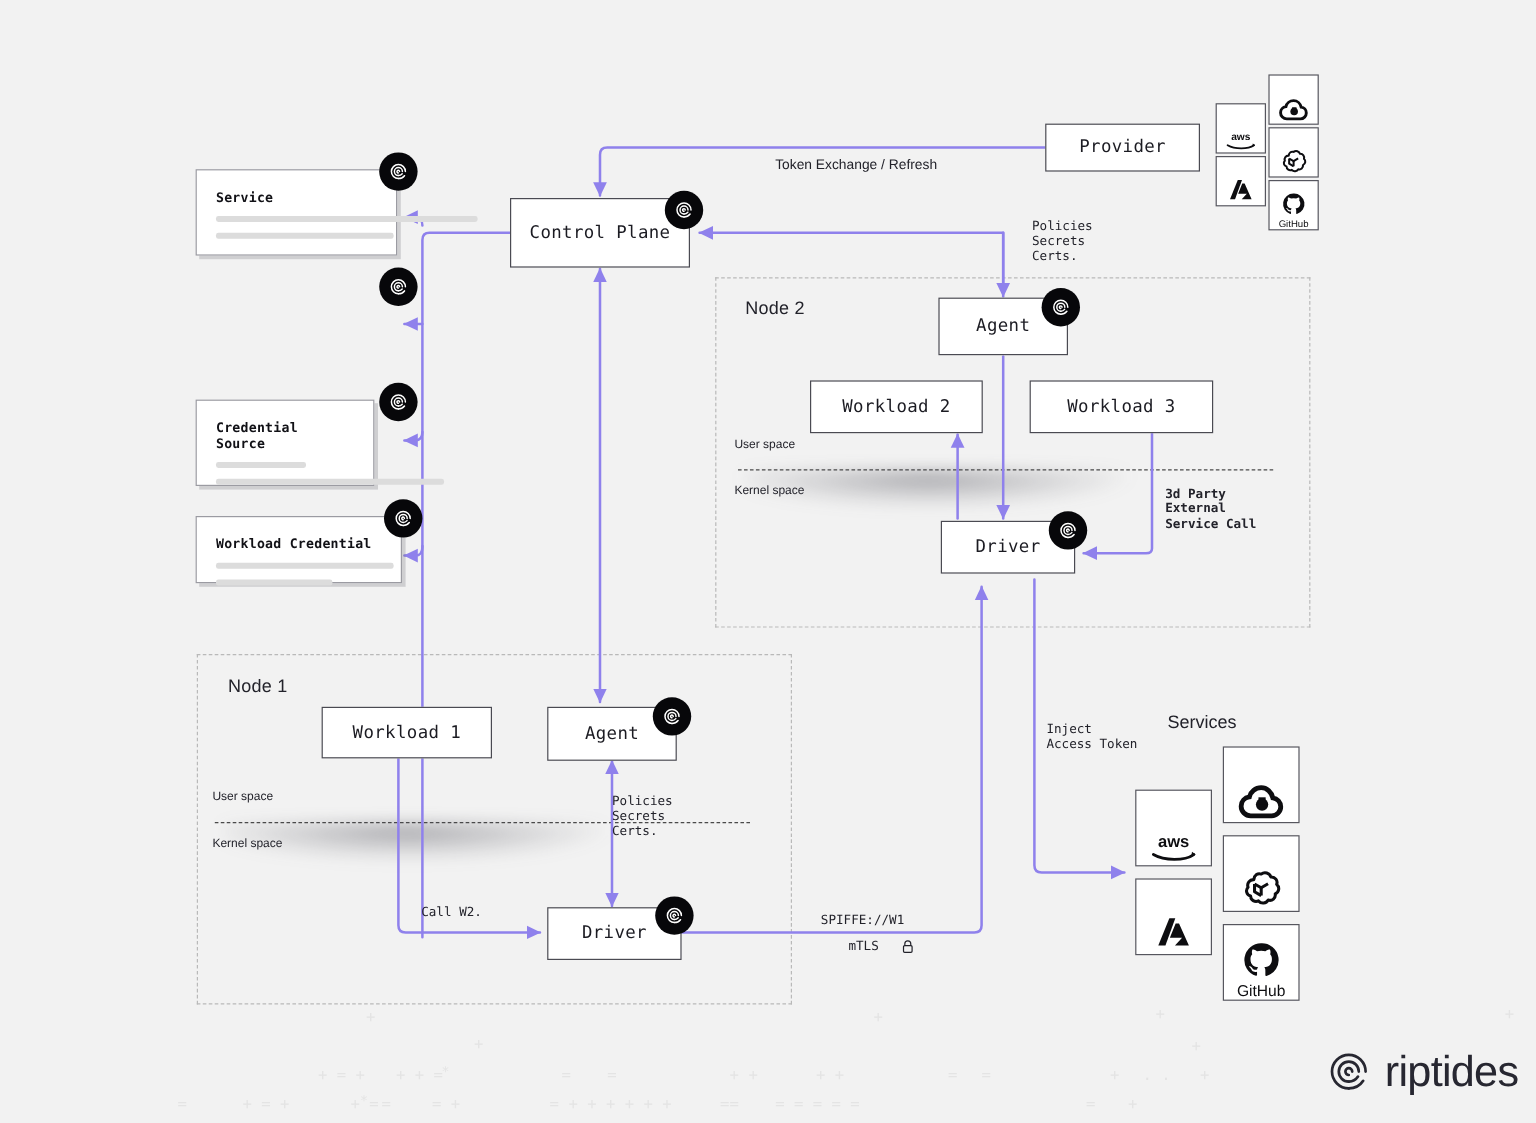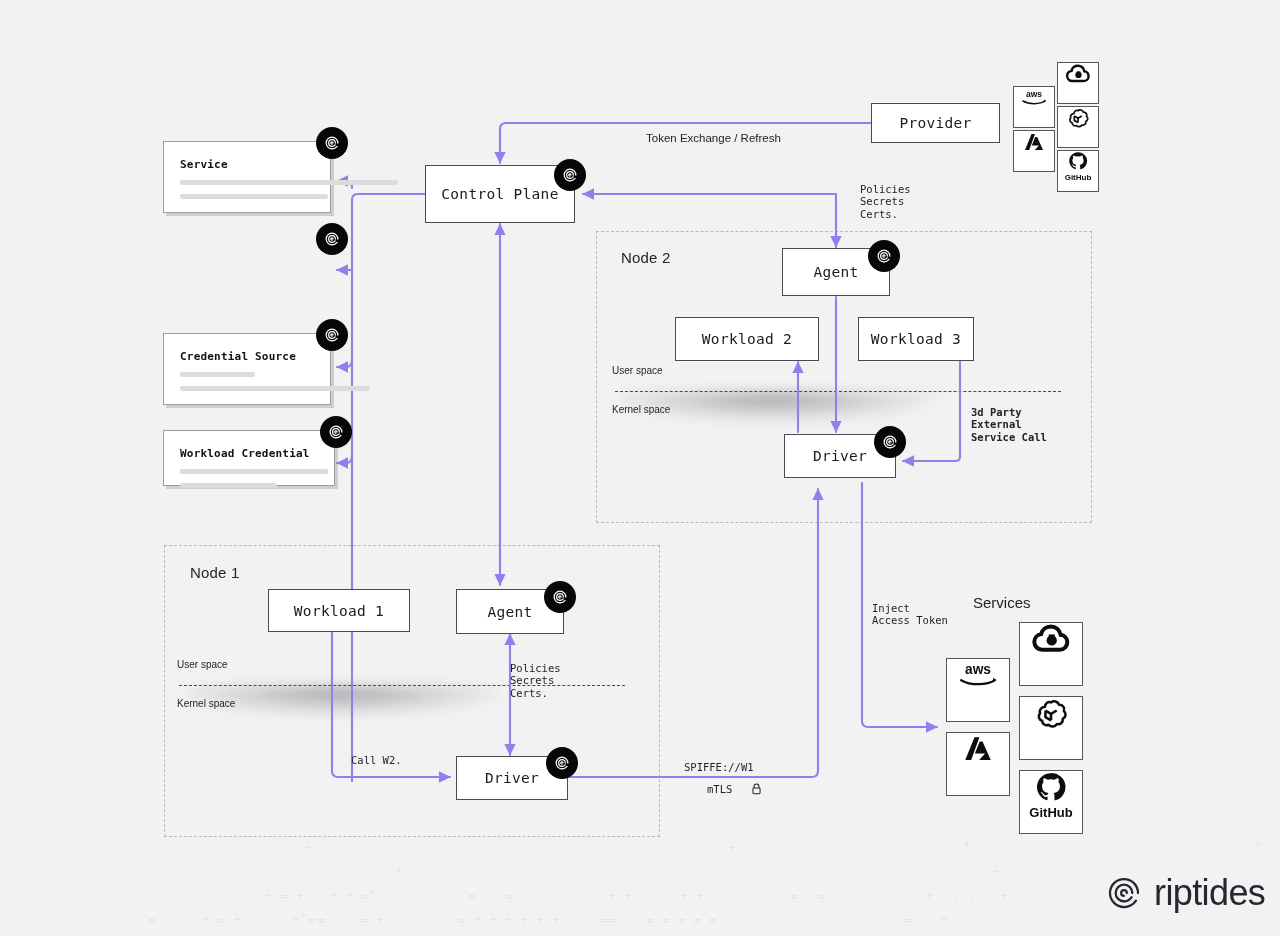--- a/index.html
+++ b/index.html
@@ -128,27 +128,27 @@
 
   
   .tile {
     position: absolute;
     background: #ffffff;
     border: 1.2px solid #56565e;
     z-index: 3;
     display: flex;
     flex-direction: column;
     align-items: center;
-    justify-content: flex-start;
+    justify-content: flex-end;
     box-sizing: border-box;
   }
   .tile svg { display: block; }
   .tile .tile-word {
     font-family: "Liberation Sans", sans-serif;
-    font-weight: bold;
+    font-weight: normal;
     color: #0d0d10;
     margin-top: 2px;
   }
 
   .services-title {
     position: absolute;
     font-family: "Liberation Sans", sans-serif;
     font-size: 15px;
     color: #22222a;
     z-index: 4;
@@ -287,21 +287,21 @@
       <g fill="none" stroke="#ffffff" stroke-width="1.5" stroke-linecap="round">
         <path d="M19 12a7 7 0 1 0-7 7"></path>
           <path d="M16 12a4 4 0 1 0-4 4"></path>
         <path d="M13.2 12a1.3 1.3 0 1 0-1.2 1.3"></path>
         <path d="M12 19c2.4 0 4.6-1.1 6.1-2.9"></path>
           <path d="M12 16c1.5 0 2.9-.7 3.8-1.8"></path>
       </g>
     </svg>
   </div>
 
-  <div class="card" style="left:163px; top:333px; width:168px; height:72px;">
+  <div class="card" style="left:163px; top:333px; width:149px; height:72px;">
     <div class="card-title">Credential Source</div>
     <div class="card-line" style="width: 75px;"></div>
     <div class="card-line" style="width: 190px;"></div>
   </div>
   <div class="badge" style="left:316px; top:319px;">
     <svg width="20" height="20" viewBox="0 0 24 24" aria-hidden="true">
       <g fill="none" stroke="#ffffff" stroke-width="1.5" stroke-linecap="round">
         <path d="M19 12a7 7 0 1 0-7 7"></path>
           <path d="M16 12a4 4 0 1 0-4 4"></path>
         <path d="M13.2 12a1.3 1.3 0 1 0-1.2 1.3"></path>
@@ -397,21 +397,21 @@
         <path d="M19 12a7 7 0 1 0-7 7"></path>
           <path d="M16 12a4 4 0 1 0-4 4"></path>
         <path d="M13.2 12a1.3 1.3 0 1 0-1.2 1.3"></path>
         <path d="M12 19c2.4 0 4.6-1.1 6.1-2.9"></path>
           <path d="M12 16c1.5 0 2.9-.7 3.8-1.8"></path>
       </g>
     </svg>
   </div>
 
   <div class="box" style="left:675px; top:317px; width:144px; height:44px;">Workload 2</div>
-  <div class="box" style="left:858px; top:317px; width:116px; height:44px;">Workload 3</div>
+  <div class="box" style="left:858px; top:317px; width:153px; height:44px;">Workload 3</div>
 
   <div class="box" style="left:784px; top:434px; width:112px; height:44px;">Driver</div>
   <div class="badge" style="left:874px; top:426px;">
     <svg width="20" height="20" viewBox="0 0 24 24" aria-hidden="true">
       <g fill="none" stroke="#ffffff" stroke-width="1.5" stroke-linecap="round">
         <path d="M19 12a7 7 0 1 0-7 7"></path>
           <path d="M16 12a4 4 0 1 0-4 4"></path>
         <path d="M13.2 12a1.3 1.3 0 1 0-1.2 1.3"></path>
         <path d="M12 19c2.4 0 4.6-1.1 6.1-2.9"></path>
           <path d="M12 16c1.5 0 2.9-.7 3.8-1.8"></path>

